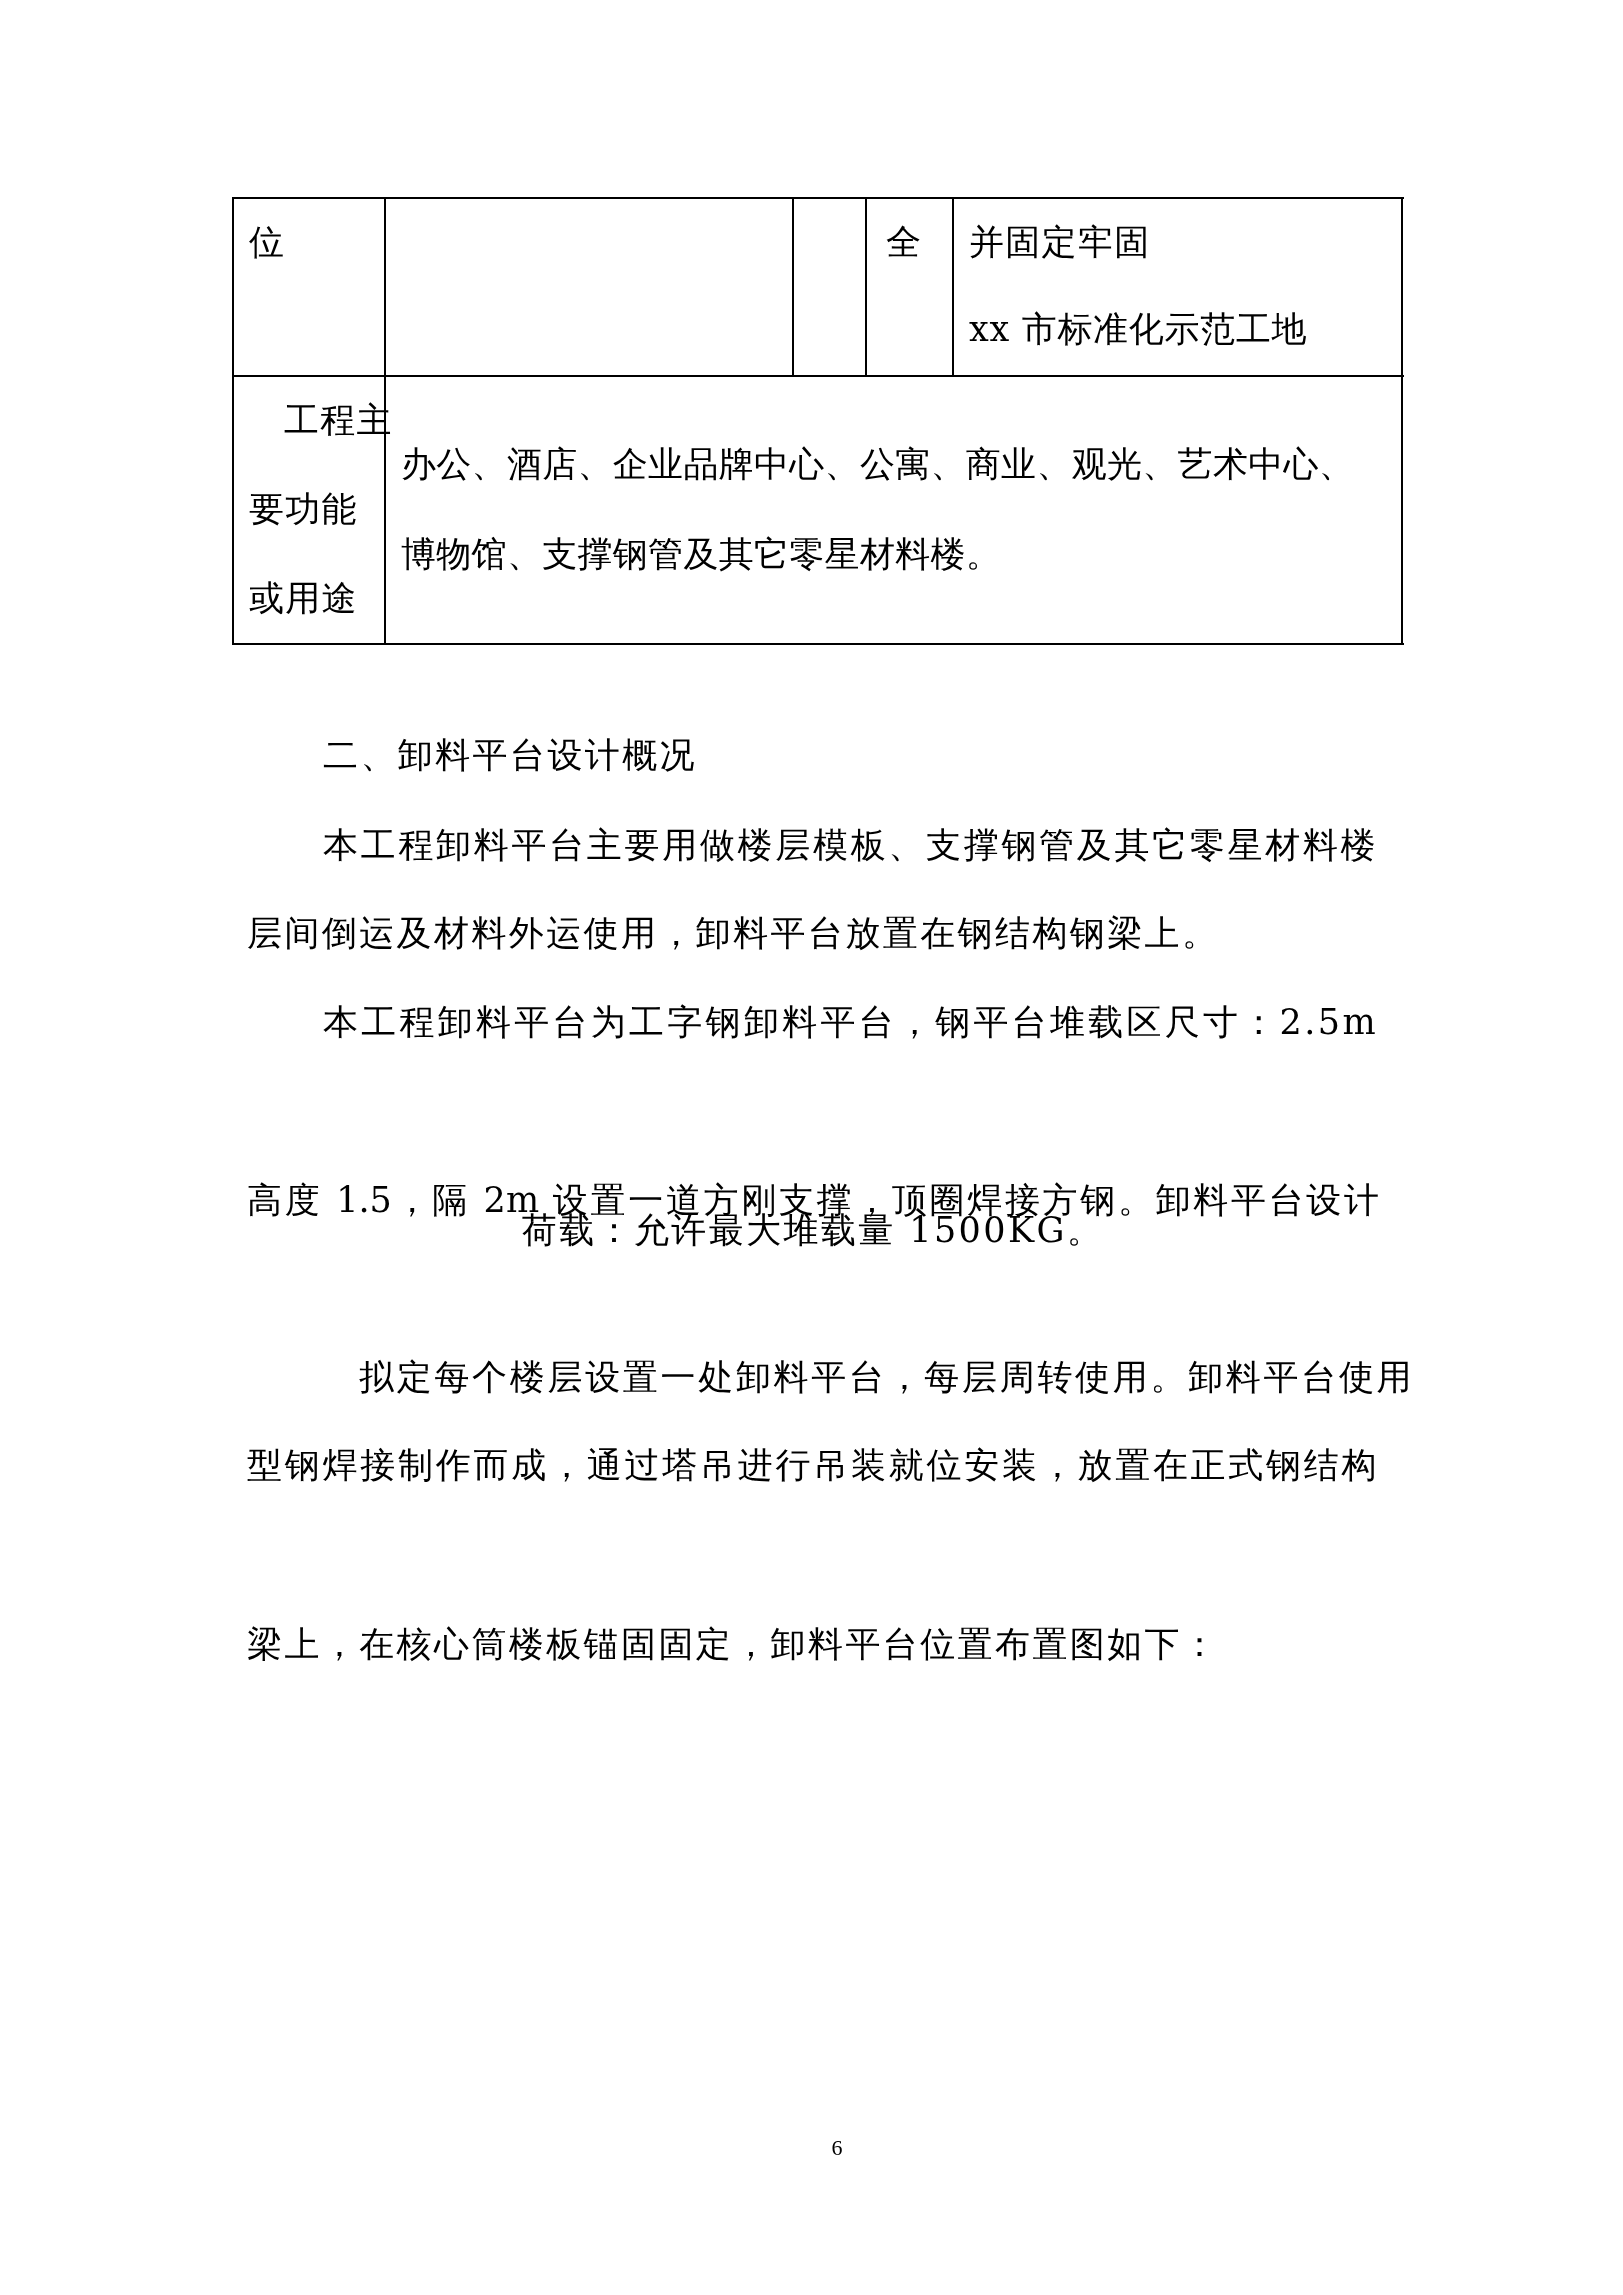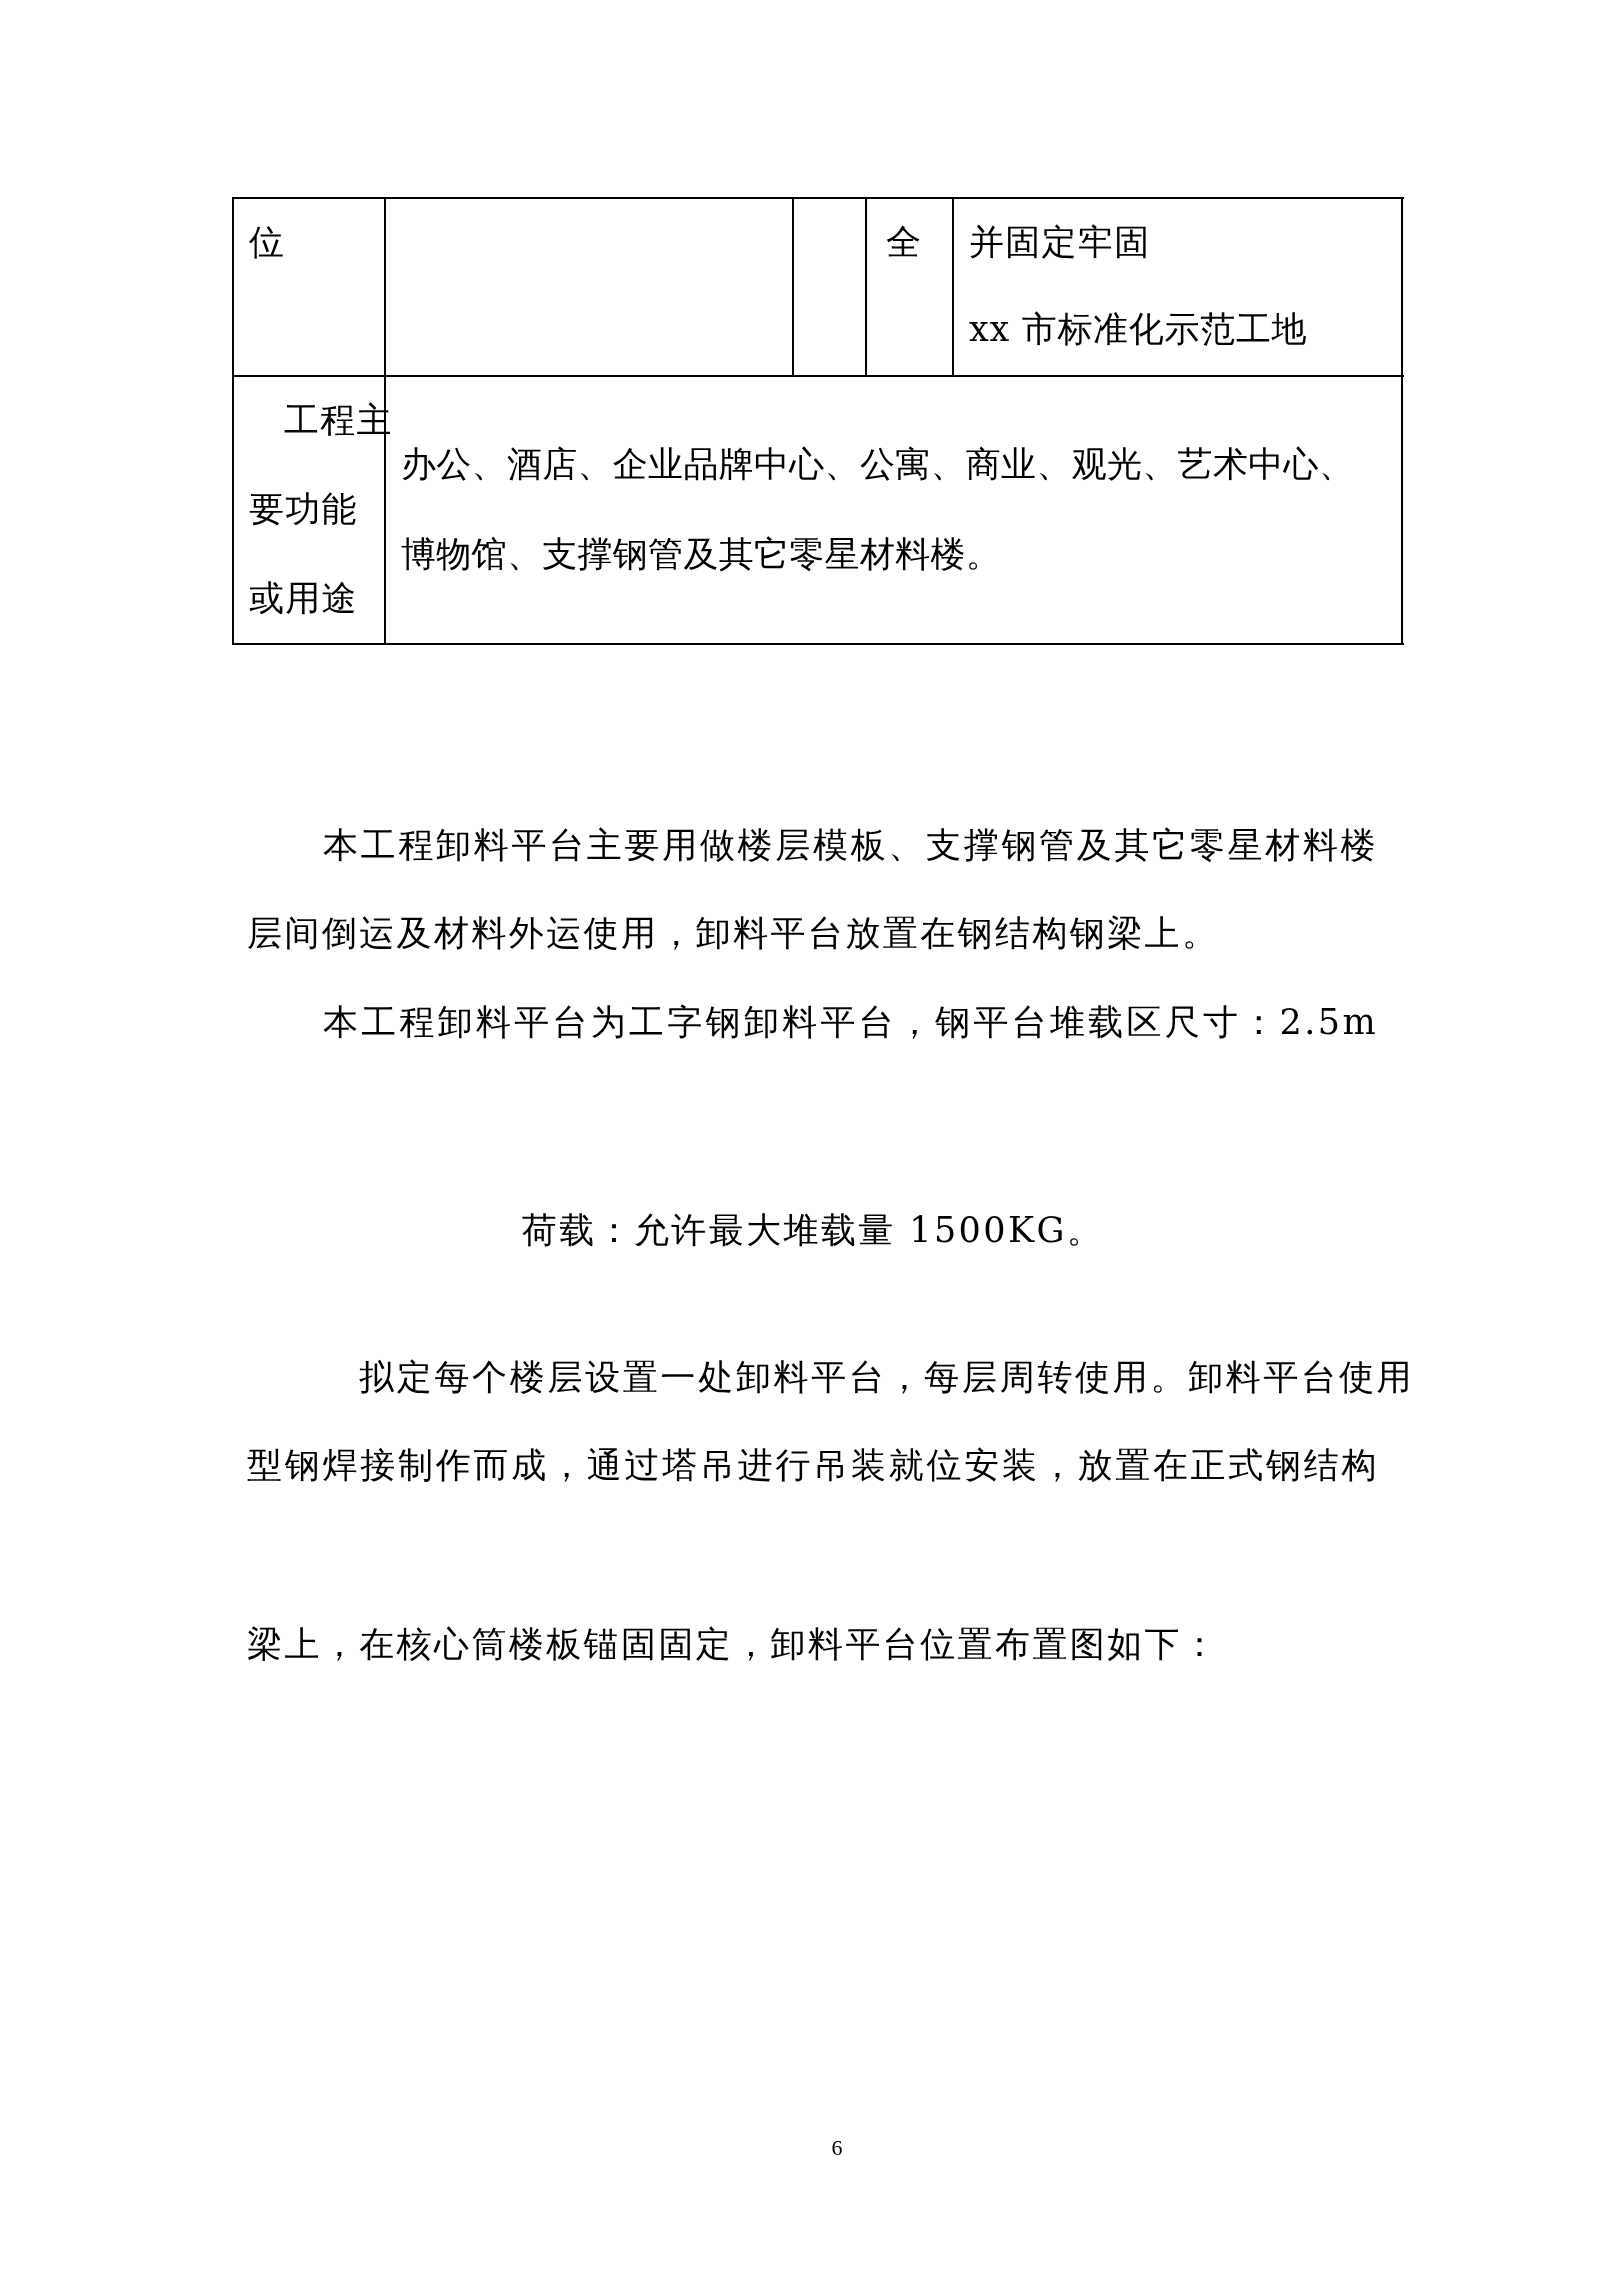--- a/index.html
+++ b/index.html
@@ -57,25 +57,27 @@
     <div class="cell-text" style="left:737px; top:23.6px;">并固定牢固</div>
     <div class="cell-text" style="left:737px; top:111px; letter-spacing:0.7px;">xx 市标准化示范工地</div>
 
     <div class="cell-text" style="left:17px; top:202px;margin-left:35px;">工程主</div>
     <div class="cell-text" style="left:17px; top:291px;">要功能</div>
     <div class="cell-text" style="left:17px; top:380px;">或用途</div>
     <div class="cell-text" style="left:169px; top:246px; letter-spacing:0.3px;">办公、酒店、企业品牌中心、公寓、商业、观光、艺术中心、</div>
     <div class="cell-text" style="left:169px; top:336px; letter-spacing:0.3px;">博物馆、支撑钢管及其它零星材料楼。</div>
   </div>
 
+  <div class="line indent" style="top:734px;">二、卸料平台设计概况</div>
 
   <div class="line indent just" style="top:824px;">本工程卸料平台主要用做楼层模板、支撑钢管及其它零星材料楼</div>
   <div class="line" style="top:912px;">层间倒运及材料外运使用，卸料平台放置在钢结构钢梁上。</div>
 
   <div class="line indent just" style="top:1001px;">本工程卸料平台为工字钢卸料平台，钢平台堆载区尺寸：2.5m</div>
+  <div class="line just" style="top:1179px; letter-spacing:0px;">高度 1.5，隔 2m 设置一道方刚支撑，顶圈焊接方钢。卸料平台设计</div>
   <div class="line" style="top:1209px;text-align:center;">荷载：允许最大堆载量 1500KG。</div>
 
   <div class="line indent just" style="top:1356px;margin-left:36px;">拟定每个楼层设置一处卸料平台，每层周转使用。卸料平台使用</div>
   <div class="line just" style="top:1444px;">型钢焊接制作而成，通过塔吊进行吊装就位安装，放置在正式钢结构</div>
   <div class="line" style="top:1623px;">梁上，在核心筒楼板锚固固定，卸料平台位置布置图如下：</div>
 
   <div class="page-num">6</div>
 </div>
 
 

